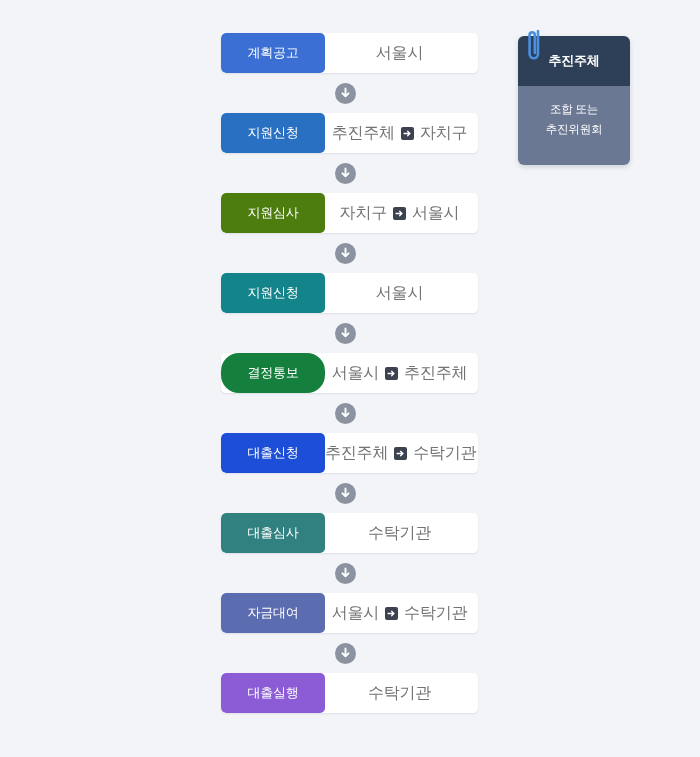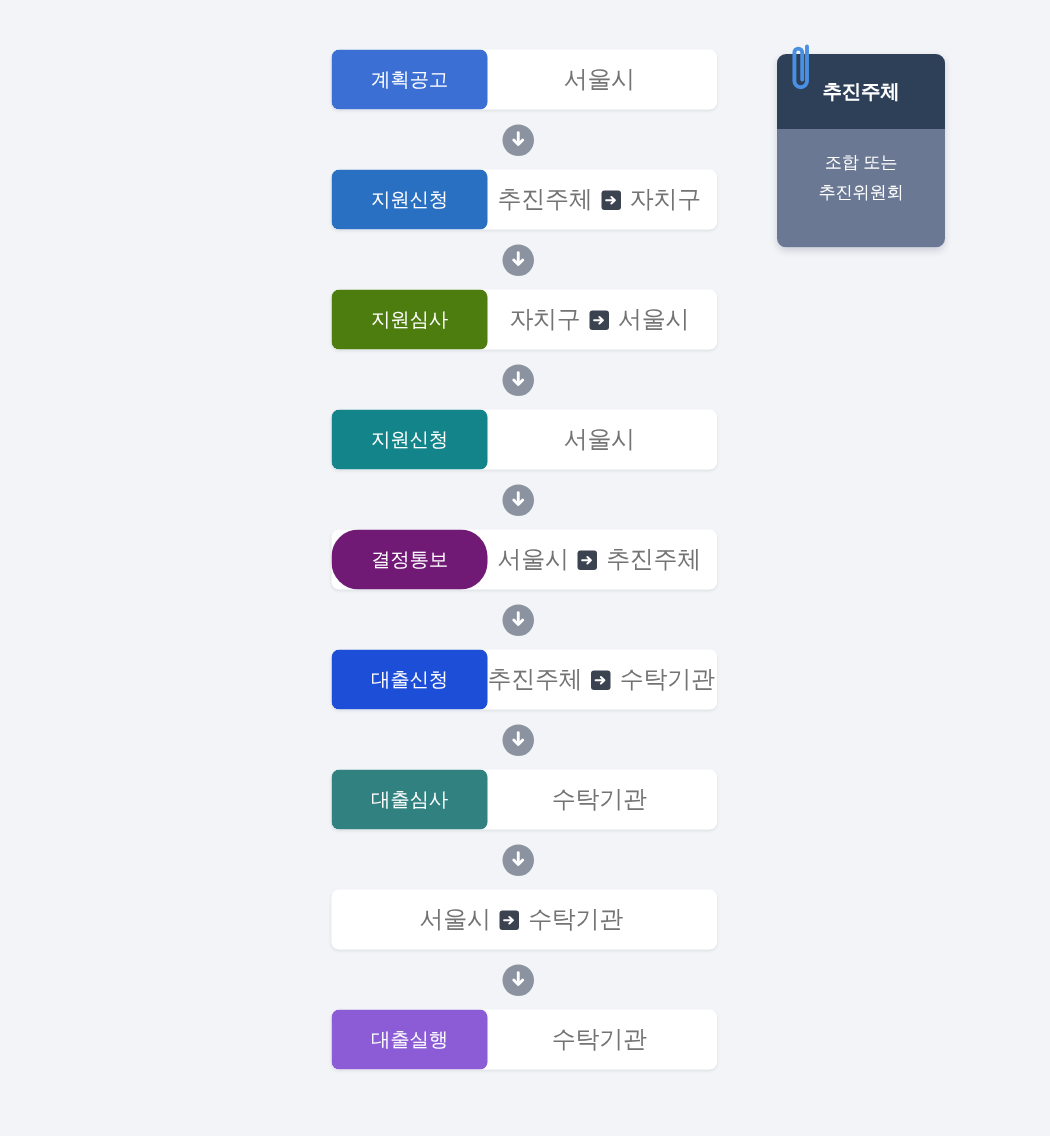--- a/index.html
+++ b/index.html
@@ -207,21 +207,21 @@
       </div>
     </div>
     <div class="connector">
       <div class="connector-circle">
         <svg width="11" height="12" viewBox="0 0 11 12">
           <path d="M5.5 1.4 V9 M2.5 6.3 L5.5 9.4 L8.5 6.3" stroke="#ffffff" stroke-width="1.9" stroke-linecap="round" stroke-linejoin="round" fill="none"></path>
         </svg>
       </div>
     </div>
     <div class="flow-row">
-      <div class="stage-tag" style="background: #701a75; border-radius: 18px;">결정통보</div>
+      <div class="stage-tag" style="background: #15803d; border-radius: 18px;">결정통보</div>
       <div class="stage-detail">
         <span class="detail-text">서울시</span>
         <span class="arrow-inline">
           <svg width="9" height="9" viewBox="0 0 10 10">
             <path d="M1.2 5 H7.4 M5.1 2.6 L7.7 5 L5.1 7.4" stroke="#ffffff" stroke-width="1.5" stroke-linecap="round" stroke-linejoin="round" fill="none"></path>
           </svg>
         </span>
         <span class="detail-text">추진주체</span>
       </div>
     </div>
@@ -258,20 +258,21 @@
       </div>
     </div>
     <div class="connector">
       <div class="connector-circle">
         <svg width="11" height="12" viewBox="0 0 11 12">
           <path d="M5.5 1.4 V9 M2.5 6.3 L5.5 9.4 L8.5 6.3" stroke="#ffffff" stroke-width="1.9" stroke-linecap="round" stroke-linejoin="round" fill="none"></path>
         </svg>
       </div>
     </div>
     <div class="flow-row">
+      <div class="stage-tag" style="background: rgb(92, 108, 176);">자금대여</div>
       <div class="stage-detail">
         <span class="detail-text">서울시</span>
         <span class="arrow-inline">
           <svg width="9" height="9" viewBox="0 0 10 10">
             <path d="M1.2 5 H7.4 M5.1 2.6 L7.7 5 L5.1 7.4" stroke="#ffffff" stroke-width="1.5" stroke-linecap="round" stroke-linejoin="round" fill="none"></path>
           </svg>
         </span>
         <span class="detail-text">수탁기관</span>
       </div>
     </div>

